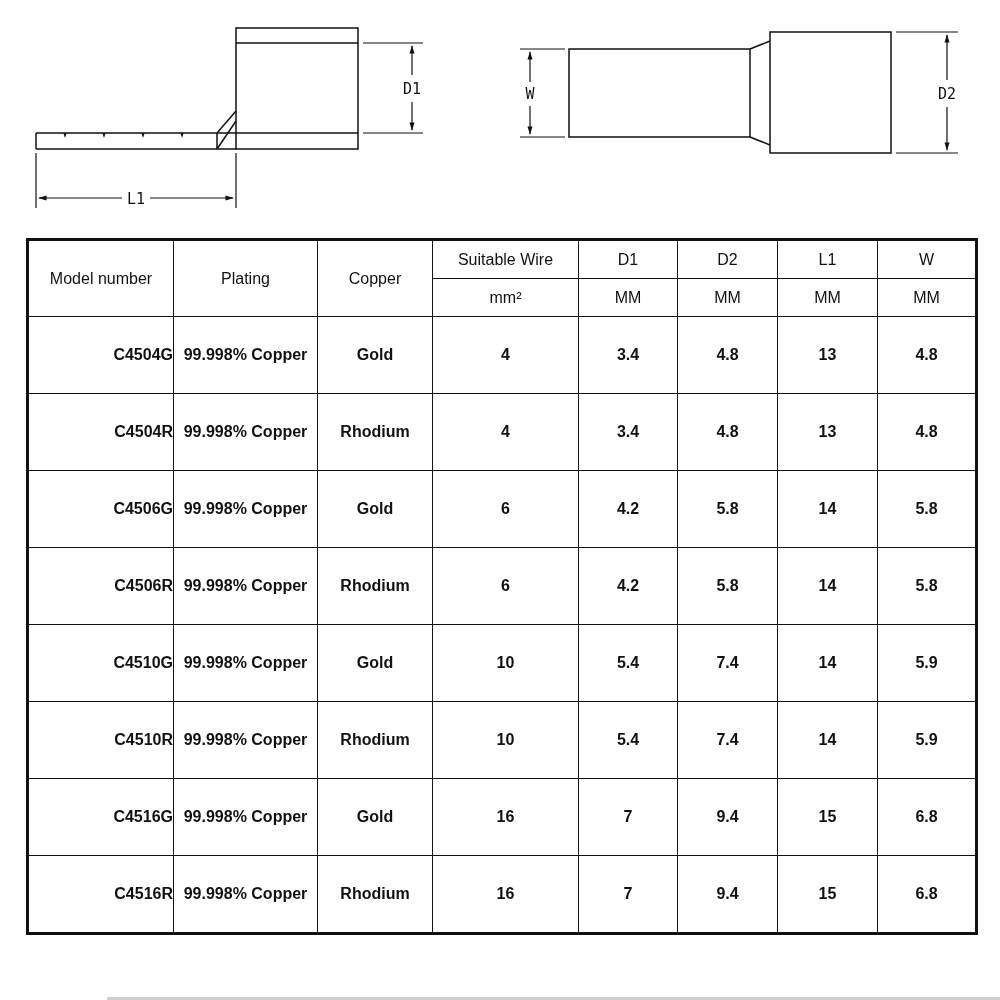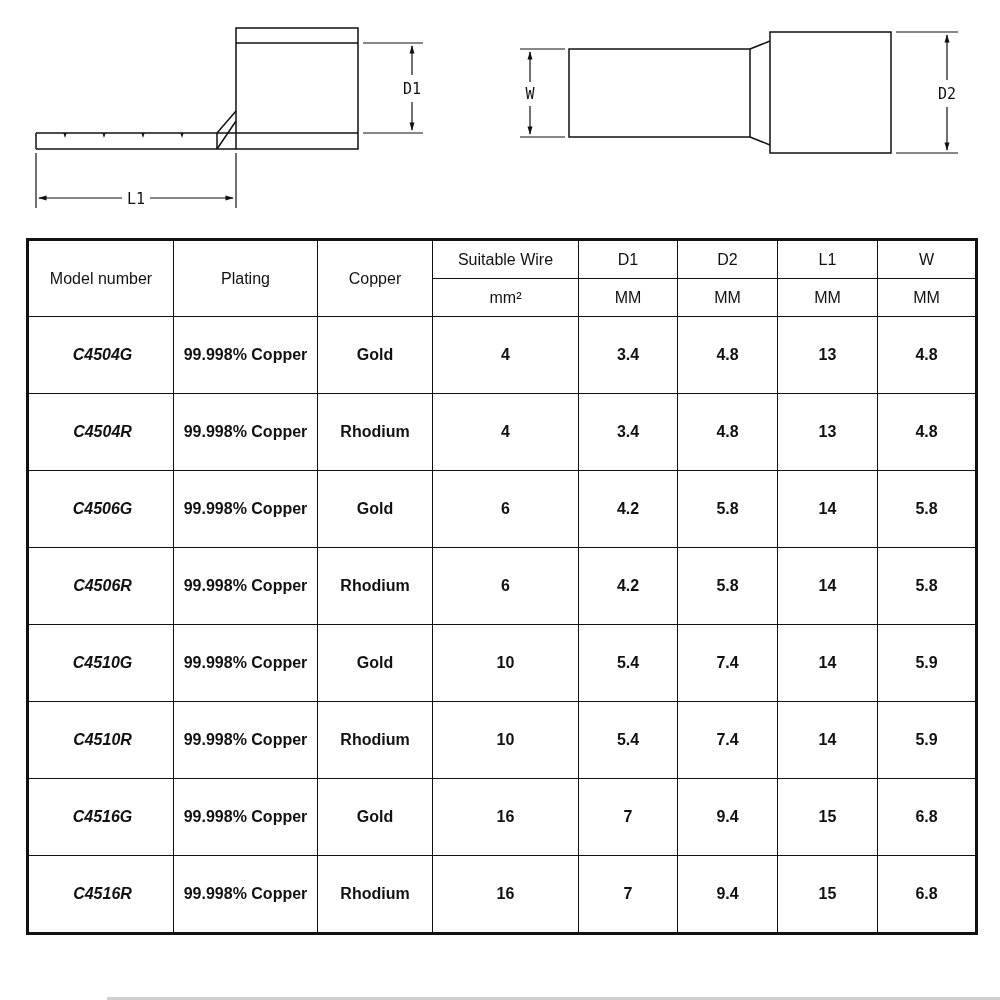--- a/index.html
+++ b/index.html
@@ -6,21 +6,21 @@
   body { width: 1000px; height: 1000px; position: relative; overflow: hidden;
          font-family: "Liberation Sans", "DejaVu Sans", sans-serif; color: #111; }
   .diagram { position: absolute; left: 0; top: 0; }
   .dim-label { font-family: "DejaVu Sans Mono", "Liberation Mono", monospace; font-size: 15px; fill: #111; }
   table.spec { position: absolute; left: 26px; top: 238px; border-collapse: collapse;
                border: 3px solid #111; table-layout: fixed; }
   table.spec th, table.spec td { border: 1.5px solid #111; text-align: center; vertical-align: middle;
                font-size: 16px; padding: 0; }
   table.spec th { font-weight: normal; height: 37px; }
   table.spec td { font-weight: bold; height: 76px; }
-  table.spec td.model { text-align: center; padding-left: 3px; font-style: italic; }
+  table.spec td.model { text-align: right; padding-left: 3px; }
   .bottom-bar { position: absolute; left: 107px; top: 997px; width: 893px; height: 3px; background: #cfcfcf; }
 </style>
 </head>
 <body>
 
 <svg class="diagram" width="1000" height="230" viewBox="0 0 1000 230" xmlns="http://www.w3.org/2000/svg">
   <defs>
     <marker id="arr" viewBox="0 0 10 10" refX="9" refY="5" markerWidth="7" markerHeight="7" orient="auto-start-reverse">
       <path d="M0,2 L10,5 L0,8 Z" fill="#111"></path>
     </marker>

